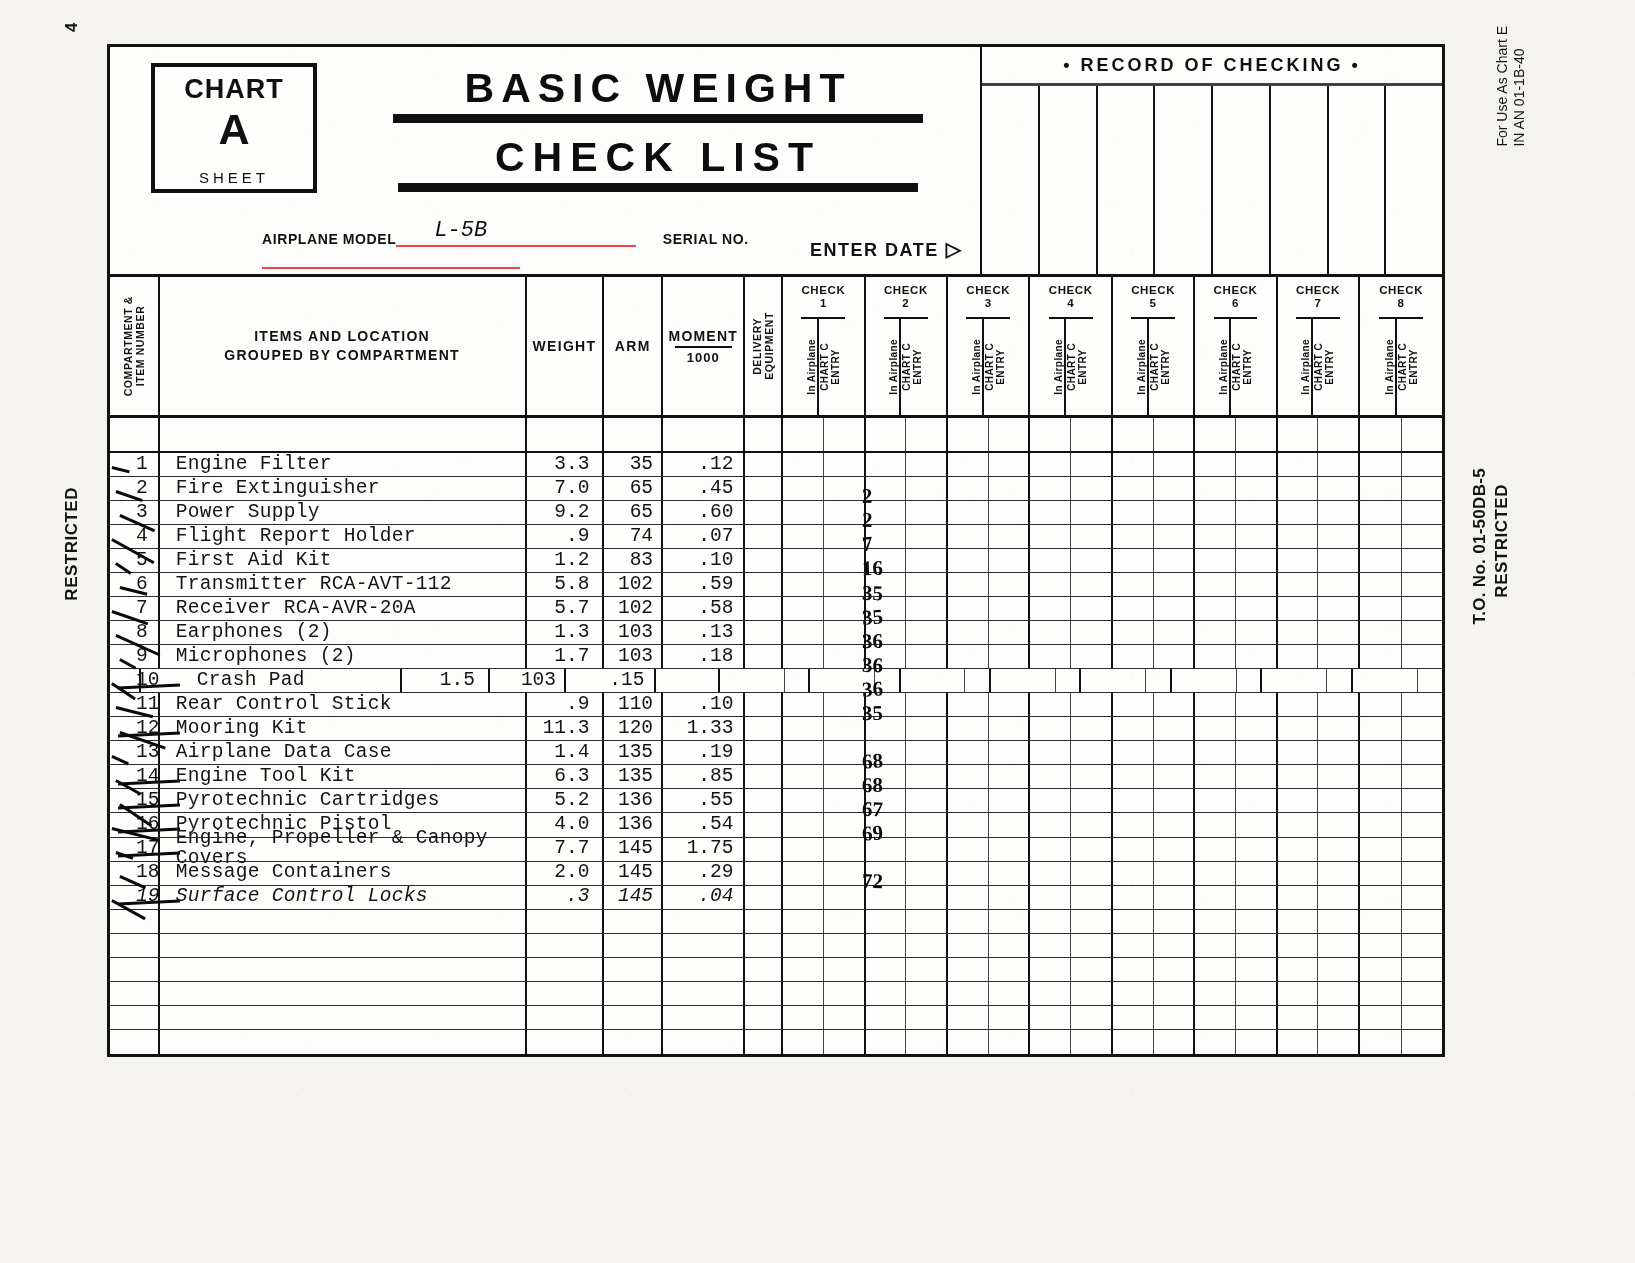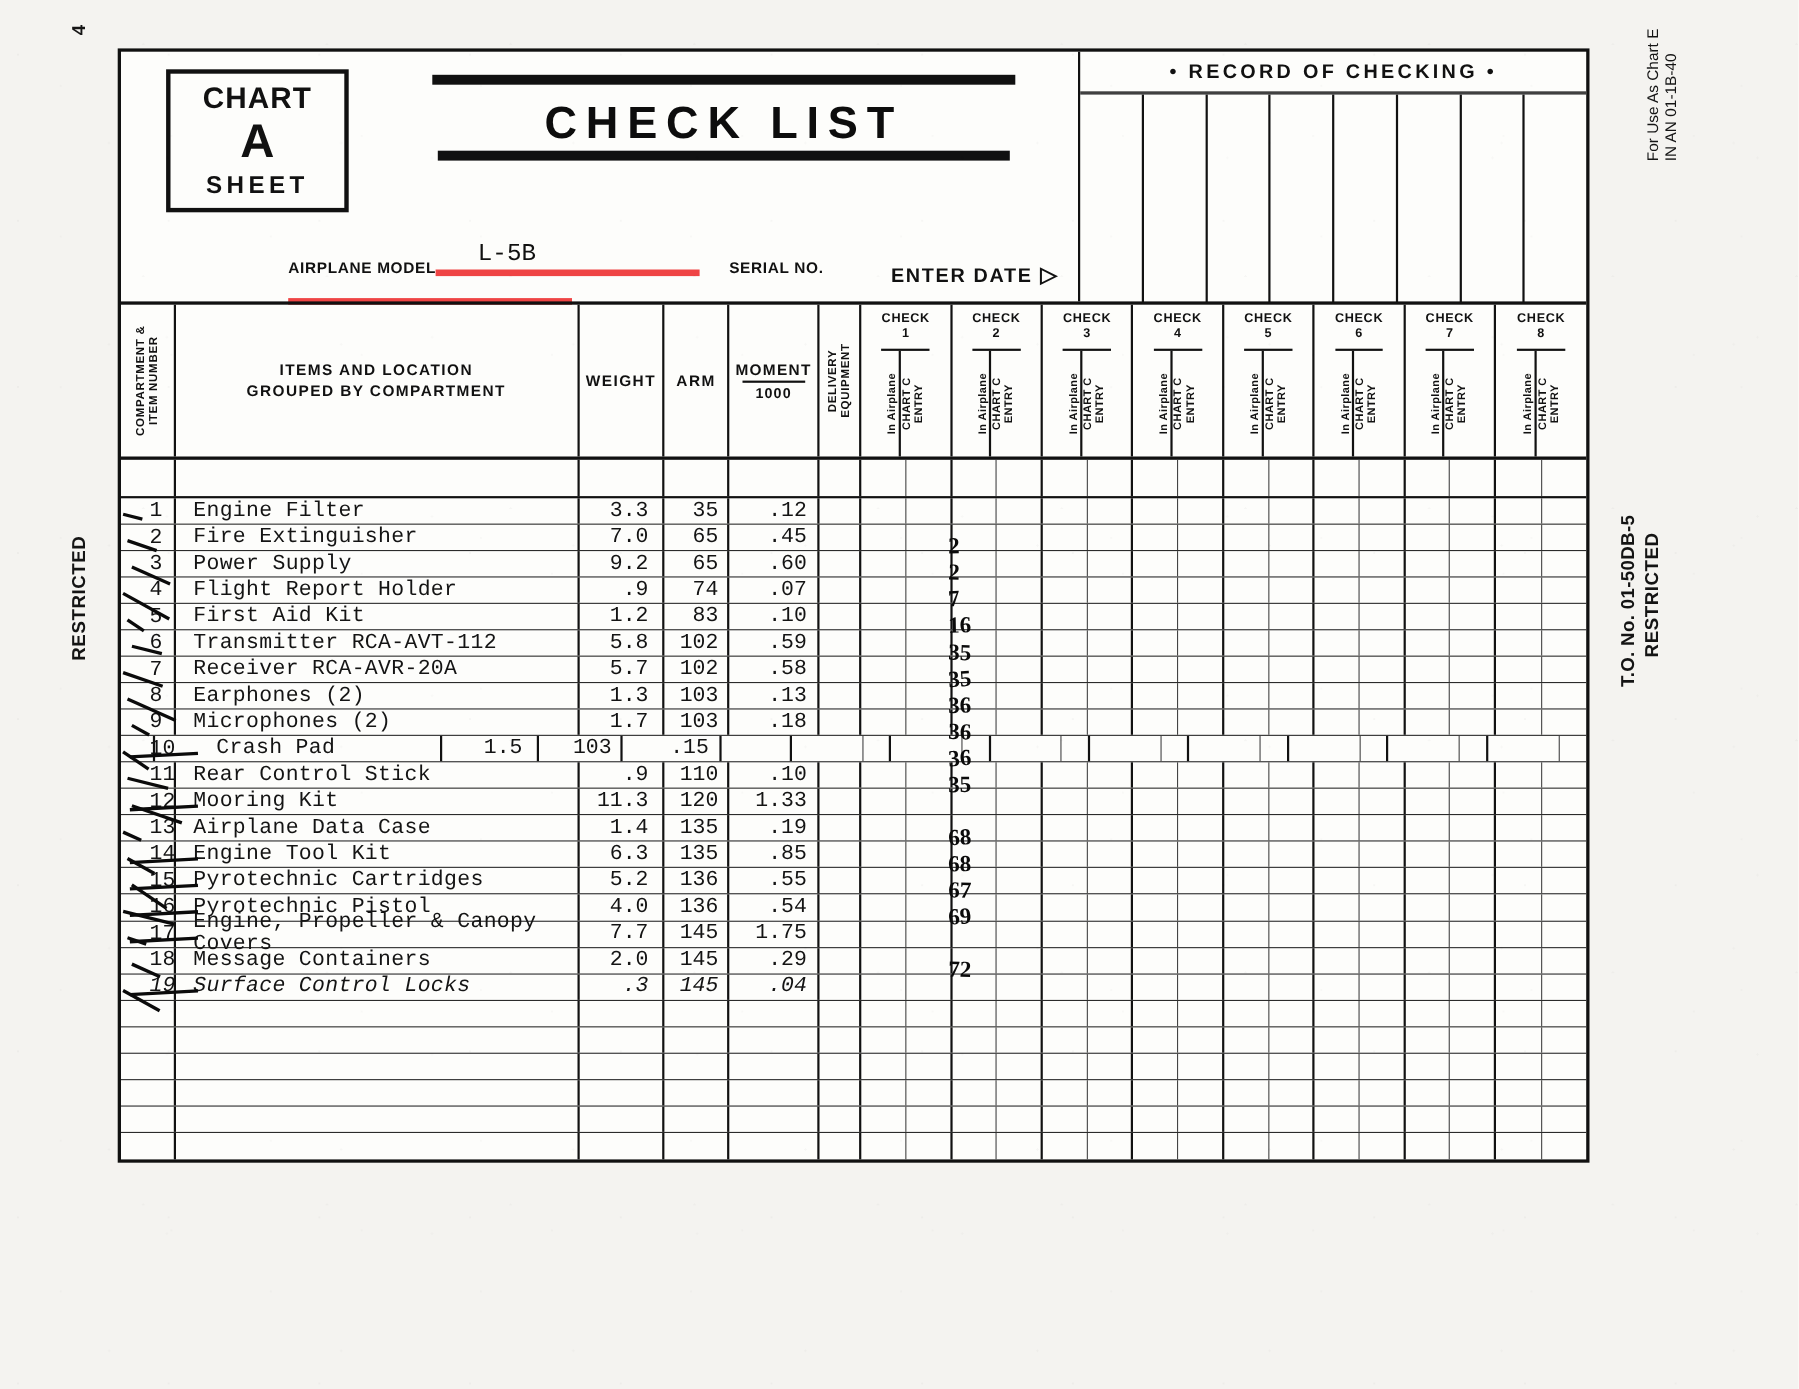--- a/index.html
+++ b/index.html
@@ -60,37 +60,37 @@
     position:absolute;left:0;top:0;width:872px;height:227px;
     border-right:2px solid #111;box-sizing:border-box;
   }
   #chart-a-box{
     position:absolute;left:41px;top:16px;width:166px;height:130px;
     border:4px solid #111;box-sizing:border-box;
     text-align:center;color:#111;
   }
   #chart-a-box .cw{font-size:27px;font-weight:bold;letter-spacing:1px;margin-top:7px;}
   #chart-a-box .cl{font-size:43px;font-weight:bold;line-height:40px;margin-top:4px;}
-  #chart-a-box .cs{font-size:22px;font-weight:bold;letter-spacing:4px;margin-top:6px;}
+  #chart-a-box .cs{font-size:15px;font-weight:normal;letter-spacing:4px;margin-top:20px;}
 
   #title-block{position:absolute;left:248px;top:18px;width:600px;}
   .title-line{
     font-size:41px;font-weight:bold;color:#0d0d0d;letter-spacing:7px;
     text-align:center;line-height:46px;
   }
   .title-rule{height:9px;background:#111;margin:3px auto 11px auto;}
   #rule1{width:530px;}
   #rule2{width:520px;}
   #title-line2{letter-spacing:8px;}
 
   #model-row{position:absolute;left:152px;top:178px;width:700px;color:#111;}
   .lbl{font-size:14px;font-weight:bold;letter-spacing:.6px;vertical-align:bottom;}
   .fill-line{
-    display:inline-block;border-bottom:6px solid #ef4444;height:20px;
-    vertical-align:bottom;position:relative;
+    display:inline-block;border-bottom:2px solid #ef4444;height:20px;
+    vertical-align:bottom;position:relative;font-style:italic;
   }
   .hand{
     font-family:"Liberation Mono", monospace;font-size:22px;color:#111;
     position:absolute;left:38px;bottom:2px;white-space:nowrap;
   }
   #enter-date{
     position:absolute;left:700px;top:190px;font-size:18px;font-weight:bold;
     letter-spacing:1.5px;color:#111;
   }
   #enter-date-arrow{display:inline-block;margin-left:7px;font-size:20px;}
@@ -219,20 +219,21 @@
 
     <div id="header-left">
 
       <div id="chart-a-box">
         <div class="cw">CHART</div>
         <div class="cl">A</div>
         <div class="cs">SHEET</div>
       </div>
 
       <div id="title-block">
+        <div class="title-line">BASIC WEIGHT</div>
         <div class="title-rule" id="rule1"></div>
         <div class="title-line" id="title-line2">CHECK LIST</div>
         <div class="title-rule" id="rule2"></div>
       </div>
 
       <div id="model-row">
         <span class="lbl">AIRPLANE MODEL</span><span class="fill-line" style="width:240px"><span class="hand">L-5B</span></span>
         <span class="lbl" style="margin-left:22px">SERIAL NO.</span><span class="fill-line" style="width:258px"><span class="hand"></span></span>
       </div>
 

